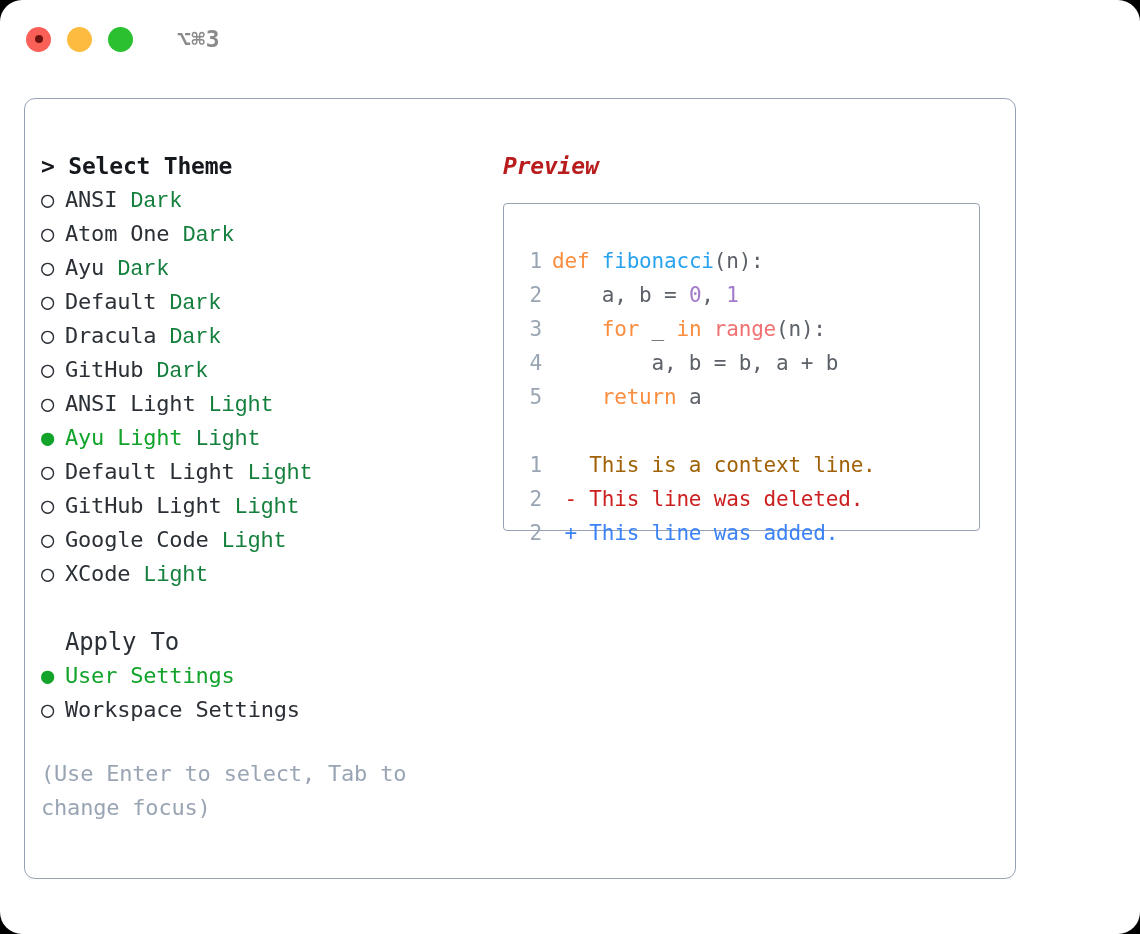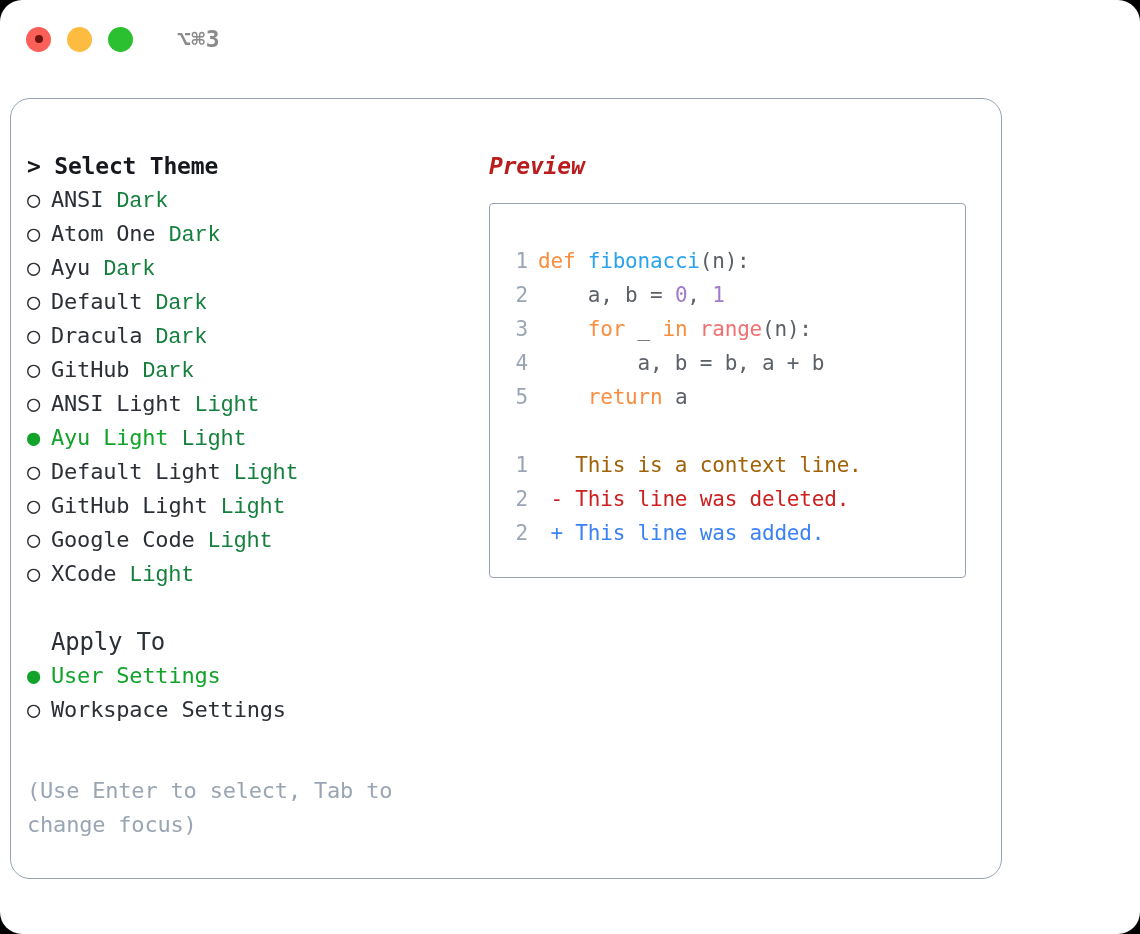--- a/index.html
+++ b/index.html
@@ -44,24 +44,24 @@
   .shortcut {
     margin-left: 44px;
     font-size: 23px;
     font-weight: bold;
     color: #8a8a8a;
     letter-spacing: 0.5px;
   }
   
   .panel {
     position: absolute;
-    left: 10px; top: 98px;
+    left: 24px; top: 98px;
     width: 992px; height: 781px;
     border: 1.5px solid #97a3b4;
-    border-radius: 20px;
+    border-radius: 11px;
     background: #ffffff;
   }
   .panel-inner {
     position: relative;
     width: 100%; height: 100%;
   }
   
   .left-col {
     position: absolute;
     left: 16px; top: 50px;
@@ -99,21 +99,21 @@
   .apply-head {
     font-size: 24px;
     color: #2b2f36;
     line-height: 34px;
     padding-left: 24px;
     white-space: pre;
     letter-spacing: -0.2px;
   }
   .spacer-row { height: 34px; }
   .hint {
-    margin-top: 47px;
+    margin-top: 30px;
     font-size: 22px;
     color: #9aa5b4;
     line-height: 34px;
     width: 400px;
     letter-spacing: -0.2px;
   }
   
   .right-col {
     position: absolute;
     left: 478px; top: 50px;
@@ -123,21 +123,21 @@
     font-size: 23px;
     font-weight: bold;
     color: #b91c1c;
     line-height: 34px;
     letter-spacing: -0.2px;
     font-style: italic;
   }
   .preview-box {
     margin-top: 20px;
     width: 477px;
-    height: 375px;
+    height: 328px;
     border: 1.5px solid #97a3b4;
     border-radius: 4px;
     padding: 40px 0 0 16px;
   }
   .code-line {
     font-size: 21px;
     line-height: 34px;
     white-space: pre;
     letter-spacing: -0.2px;
   }

